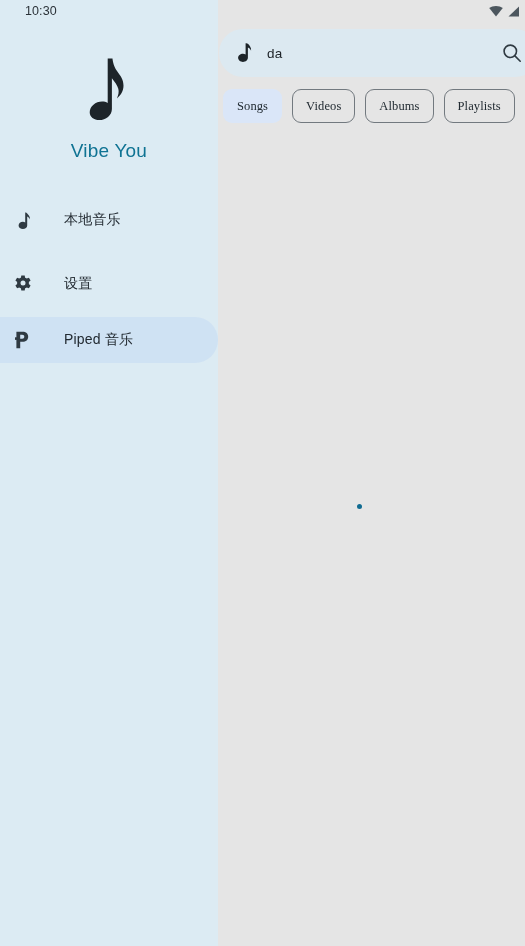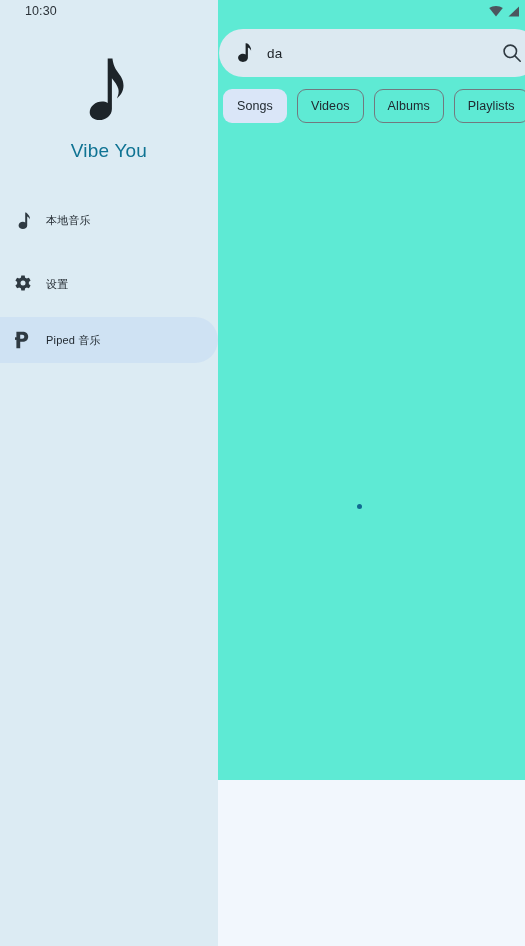--- a/index.html
+++ b/index.html
@@ -65,31 +65,31 @@
   }
   .nav-item.spaced { margin-top: 18px; }
   .nav-item.active { background: #cfe2f3; }
   .nav-ico {
     width: 26px; height: 26px;
     display: flex; align-items: center; justify-content: center;
     flex: 0 0 26px;
   }
   .nav-ico svg { display: block; }
   .nav-label {
-    margin-left: 10px;
-    font-size: 11px;
+    margin-left: 28px;
+    font-size: 14px;
     color: #222a31;
     letter-spacing: .2px;
   }
 
   
   .content {
     flex: 1 1 auto;
-    height: 780px;
-    background: #5eead4;
+    height: 946px;
+    background: #e5e5e5;
     padding-top: 22px;
     position: relative;
     overflow: hidden;
   }
 
   .searchbar {
     margin: 7px 0 0 1px;
     height: 48px;
     width: 320px;
     background: #dce9f1;
@@ -129,20 +129,21 @@
     border-radius: 9px;
     display: inline-flex;
     align-items: center;
     padding: 16px 13px;
     font-size: 12.5px;
     color: #212a31;
     border: 1px solid #72797f;
     background: transparent;
     letter-spacing: .1px;
     flex: 0 0 auto;
+    font-family: Liberation Serif, serif;
   }
   .chip.selected {
     background: #dae6f8;
     border-color: transparent;
   }
 
   .results {
     position: absolute;
     left: 0; right: 0;
     top: 122px; bottom: 0;

